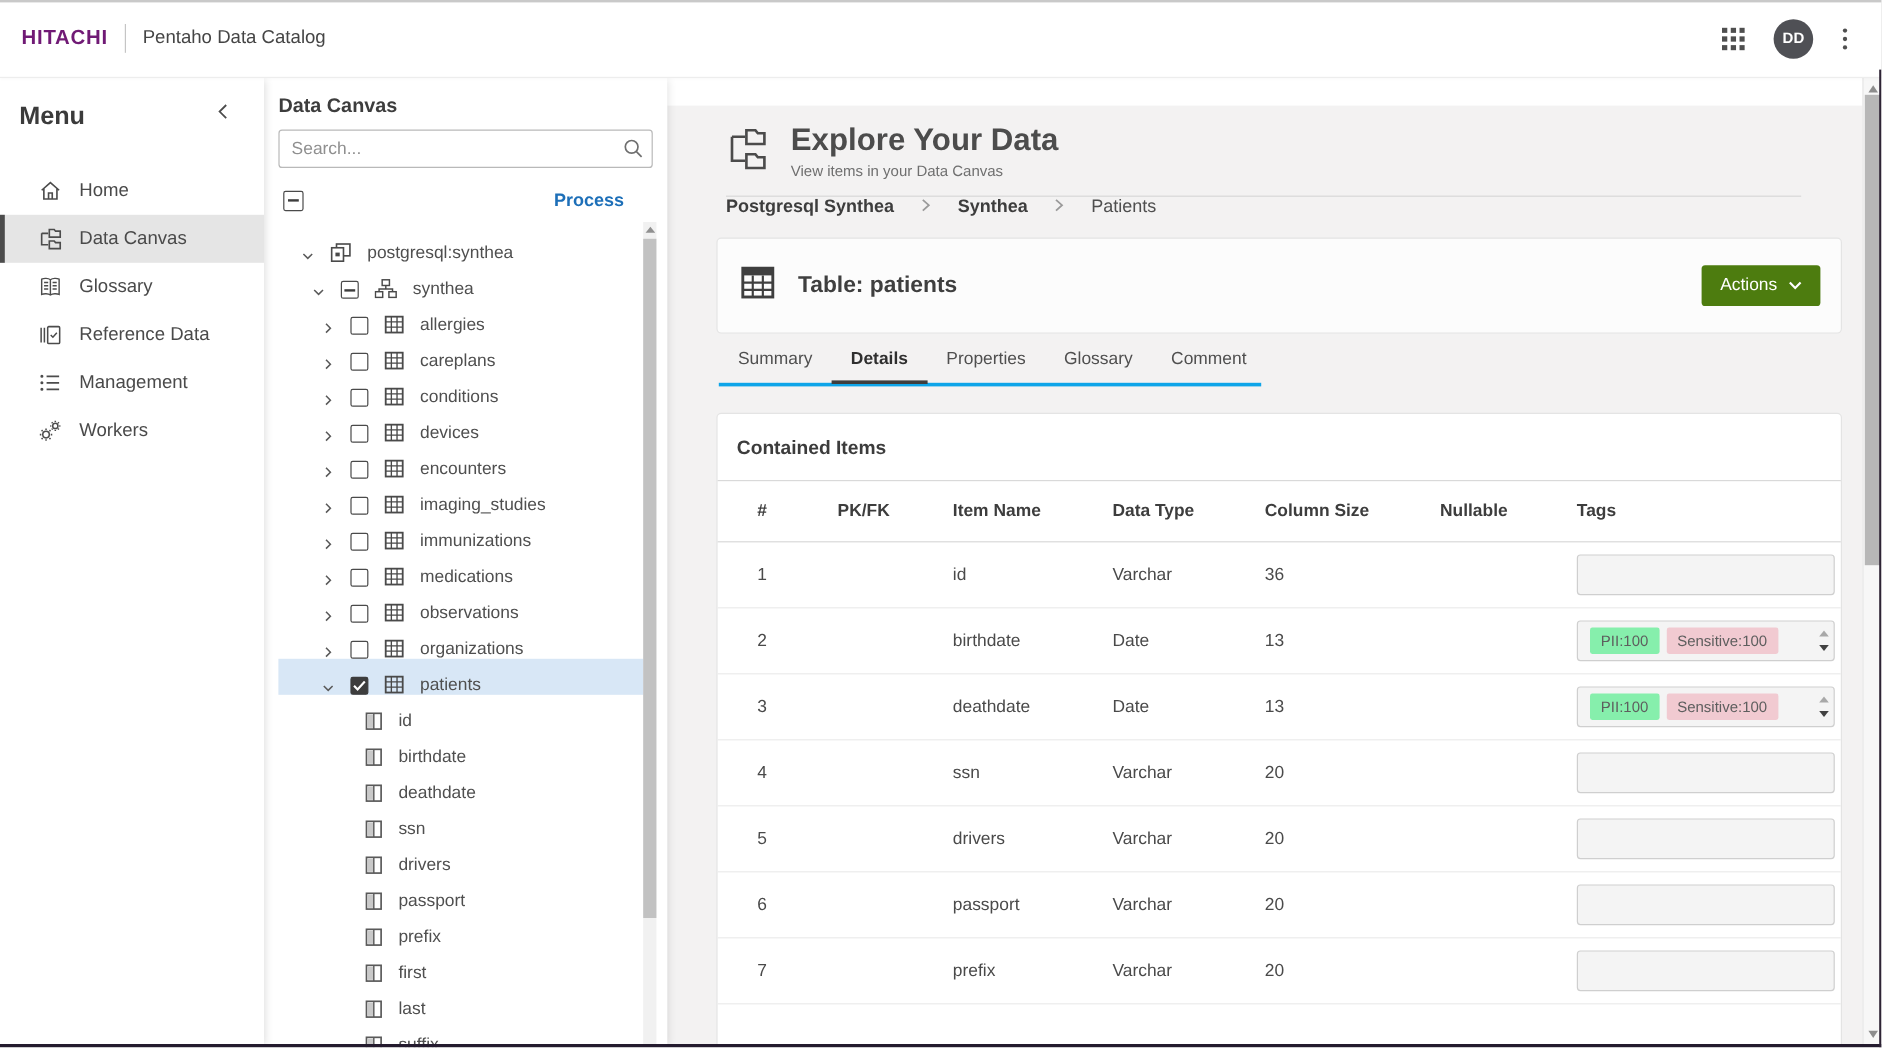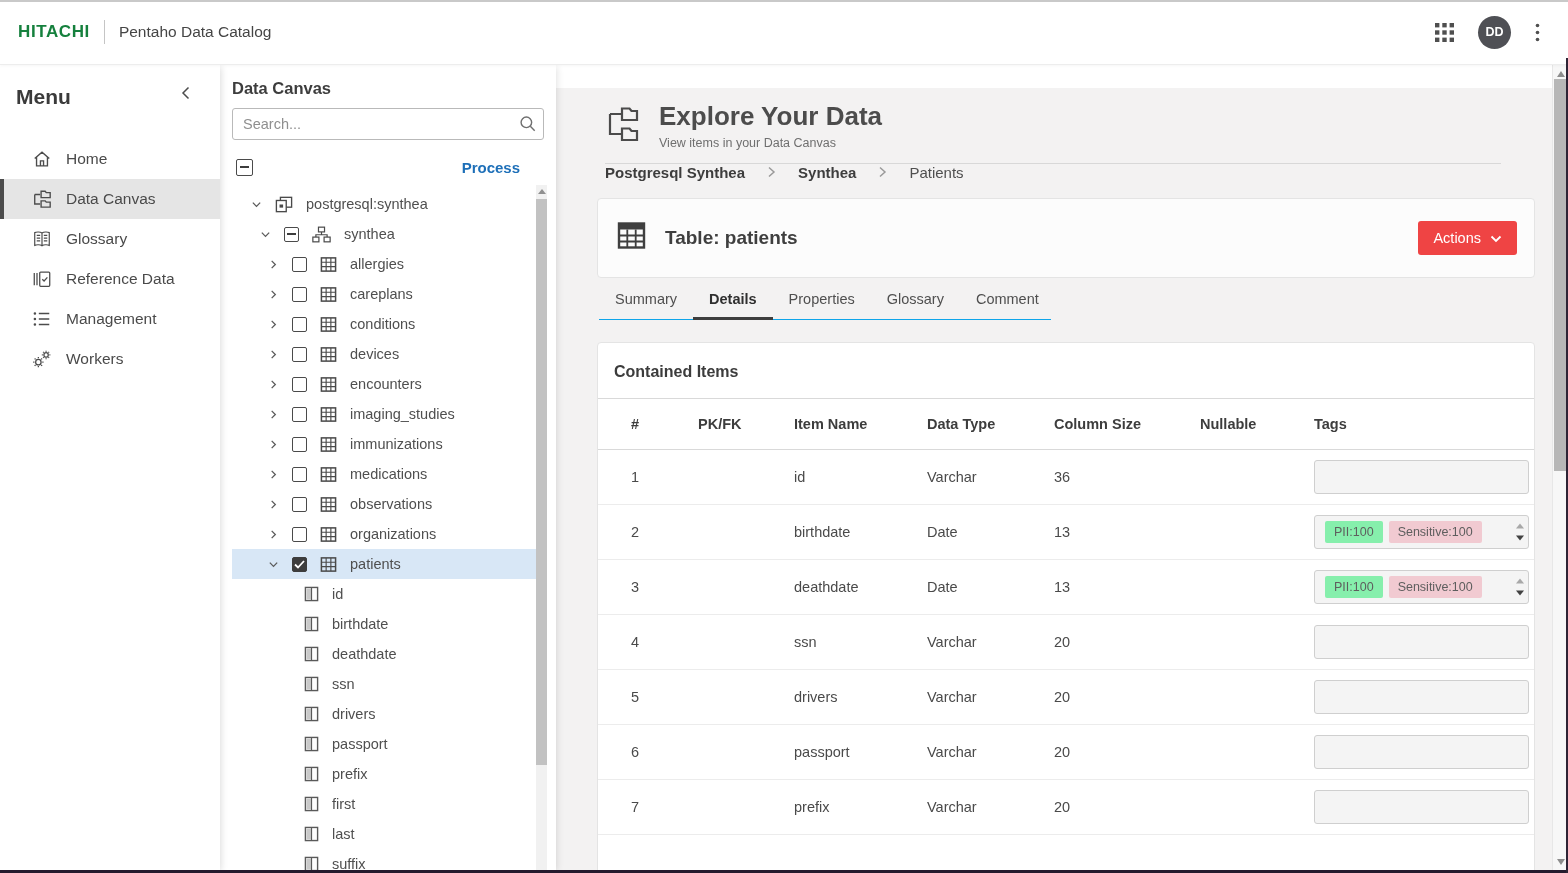--- a/index.html
+++ b/index.html
@@ -8,21 +8,21 @@
 
   
   .edge-top { position:absolute; top:0; left:0; width:100%; height:2px; background:#c9c9c9; z-index:50; }
   .edge-bottom { position:absolute; bottom:0; left:0; width:100%; height:3px; background:#241b2e; z-index:50; }
   .edge-right { position:absolute; top:58px; bottom:0; right:0; width:2px; background:#2e2435; z-index:50; }
 
   
   .topbar { position:absolute; top:0; left:0; width:100%; height:65px; background:#fff;
             display:flex; align-items:center; padding:0 28px 0 18px; z-index:10;
             border-bottom:1px solid #ededed; box-shadow:0 1px 3px rgba(0,0,0,.04); }
-  .brand { font-size:17px; font-weight:700; letter-spacing:.6px; color:#15803d; }
+  .brand { font-size:17px; font-weight:700; letter-spacing:.6px; color:#701a75; }
   .brand-divider { width:1px; height:24px; background:#c5c5c5; margin:0 14px; }
   .app-title { font-size:15.5px; color:#454545; }
   .topbar-right { margin-left:auto; display:flex; align-items:center; gap:24px; }
   .avatar { width:33px; height:33px; border-radius:50%; background:#4f5055; color:#fff;
             font-size:12.5px; font-weight:700; display:flex; align-items:center; justify-content:center; }
   .icon-btn { display:flex; align-items:center; justify-content:center; cursor:pointer; }
 
   
   .app { position:absolute; top:65px; left:0; right:0; bottom:0; display:flex; }
 
@@ -45,21 +45,21 @@
                      padding:0 32px 0 10px; font-size:14.5px; font-family:inherit; color:#444; background:#fff; }
   .tp-search input::placeholder { color:#8f8f8f; }
   .tp-search .search-ic { position:absolute; right:8px; top:7px; }
   .tp-toolbar { margin-top:14px; height:26px; display:flex; align-items:center; justify-content:space-between; padding-right:36px; }
   .collapse-all { width:17px; height:17px; border:1.5px solid #4a4a4a; border-radius:2px;
                   display:flex; align-items:center; justify-content:center; cursor:pointer; margin-left:4px; }
   .collapse-all i { display:block; width:9px; height:2px; background:#3d3d3d; }
   .process-link { font-size:15px; font-weight:700; color:#1d6fb8; cursor:pointer; }
 
   .tree { margin-top:9px; }
-  .tree-row { height:30px; display:flex; align-items:center; gap:13px; font-size:14.5px; color:#4f4f4f;
+  .tree-row { height:30px; display:flex; align-items:flex-end; gap:13px; font-size:14.5px; color:#4f4f4f;
               cursor:pointer; width:312px; }
   .tree-row.lvl0 { padding-left:18px; }
   .tree-row.lvl1 { padding-left:27px; }
   .tree-row.lvl2 { padding-left:35px; }
   .tree-row.lvl3 { padding-left:72px; }
   .tree-row.sel { background:#d8e7f6; width:312px; }
   .chev { width:12px; display:flex; justify-content:center; flex:none; }
   .cb { width:15px; height:15px; border:1.5px solid #4a4a4a; border-radius:2px; background:#fff;
         display:inline-flex; align-items:center; justify-content:center; flex:none; }
   .cb .minus { width:9px; height:2px; background:#3d3d3d; }
@@ -81,24 +81,24 @@
   .ph-title { font-size:26px; font-weight:700; color:#4c4c4c; line-height:1.15; }
   .ph-sub { font-size:12.5px; color:#6f6f6f; margin-top:4px; }
   .divider { height:1px; background:#d8d8d8; margin-top:13px; width:896px; }
   .breadcrumb { display:flex; gap:22px; font-size:15px; }
   .bc-item { font-weight:700; color:#3d3d3d; cursor:pointer; }
   .bc-item.current { font-weight:400; color:#4f4f4f; cursor:default; }
 
   .card { background:#fcfcfc; border:1px solid #e4e4e4; border-radius:4px; width:938px; margin-left:-8px; }
   .table-card { margin-top:17px; height:80px; display:flex; align-items:center; padding:0 17px; }
   .tc-title { font-size:19px; font-weight:700; color:#3f3f3f; margin-left:17px; }
-  .actions-btn { margin-left:auto; background:#ef4444; color:#fff; border:none; border-radius:3px;
+  .actions-btn { margin-left:auto; background:#4d7c0f; color:#fff; border:none; border-radius:3px;
                  font-size:14.5px; font-family:inherit; padding:9px 15px; display:flex; align-items:center; gap:9px; cursor:pointer; }
 
-  .tabs { display:flex; margin-top:13px; margin-left:-6px; width:452px; border-bottom:1px solid #0ea5e9; }
+  .tabs { display:flex; margin-top:13px; margin-left:-6px; width:452px; border-bottom:3px solid #0ea5e9; }
   .tab { padding:0 16px 10px; font-size:14.5px; color:#4f4f4f; cursor:pointer; border-bottom:3px solid transparent; margin-bottom:-1px; }
   .tab.active { font-weight:700; color:#2f2f2f; border-bottom-color:#3e3e3e; }
 
   .ci-card { margin-top:22px; height:600px; background:#fff; padding:0; }
   .ci-title { font-size:16px; font-weight:700; color:#3c3c3c; padding:20px 16px 17px; }
   .ci-header { display:flex; align-items:center; height:52px; border-top:1px solid #d9d9d9; border-bottom:1px solid #d9d9d9;
                font-size:14.5px; font-weight:700; color:#3d3d3d; }
   .ci-row { display:flex; align-items:center; height:55px; border-bottom:1px solid #ececec; font-size:14.5px; color:#4a4a4a; }
   .cc { flex:none; }
   .c1 { width:100px; padding-left:33px; }

